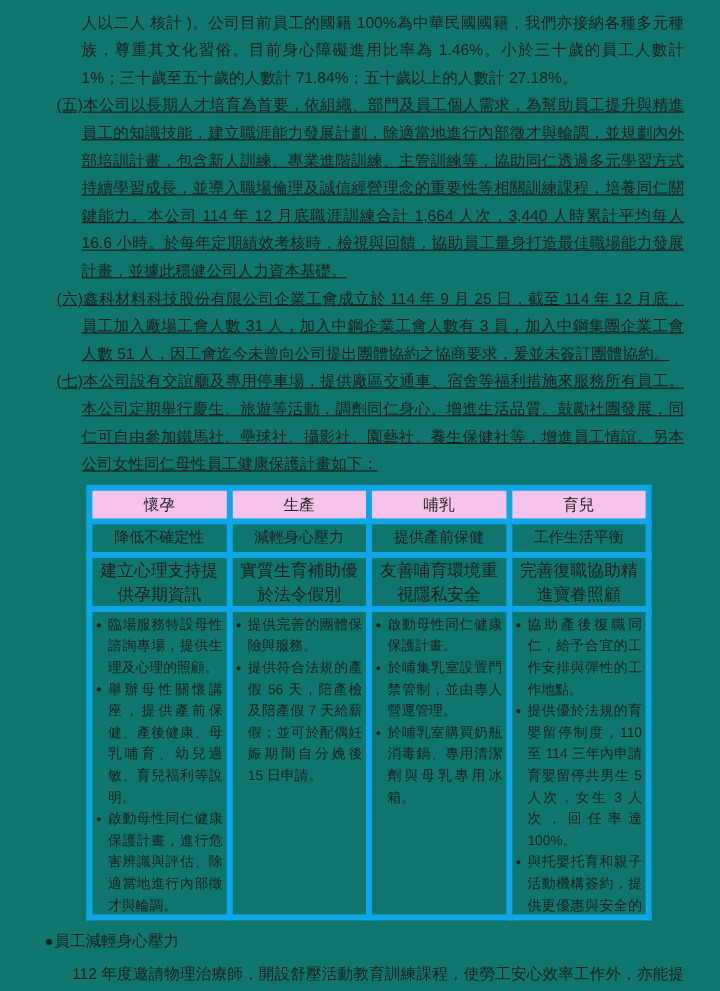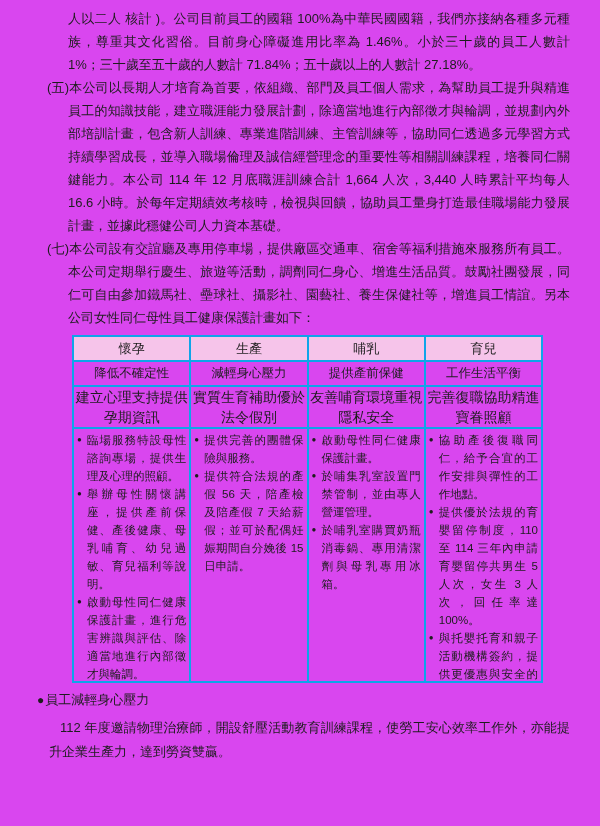--- a/index.html
+++ b/index.html
@@ -1,45 +1,46 @@
 <!DOCTYPE html>
 <html><head>
 <meta charset="utf-8">
 <style>
   html,body { margin:0; padding:0; background:#ffffff; }
   .page {
     position:relative;
     width:600px; height:826px;
     box-sizing:border-box;
-    background:#d946ef;
+    background:#0f766e;
     color:#1d1d1d;
     font-family:"Liberation Sans", sans-serif;
     font-size:13px;
     line-height:23px;
     padding:7px 30px 0 47px;
     overflow:hidden;
   }
   .intro {
     margin-left:21px;
     text-align:justify;
   }
   .num-para {
     text-align:justify;
     padding-left:21px;
     text-indent:-21px;
+    text-decoration:underline;
   }
   .num-para .marker { letter-spacing:0; }
   table.welfare {
     margin:6px 0 0 25px;
     width:471px;
     border-collapse:collapse;
     table-layout:fixed;
   }
   table.welfare th, table.welfare td {
-    border:2px solid #0ea5e9;
+    border:5px solid #0ea5e9;
     padding:0;
     font-weight:normal;
   }
   tr.hdr th {
     background:#F6C4EA;
     height:20px;
     font-size:13px;
     text-align:center;
     vertical-align:middle;
   }
@@ -91,20 +92,21 @@
 </style>
 </head>
 <body>
 
 <div class="page">
 
   <div class="intro">人以二人 核計 )。公司目前員工的國籍 100%為中華民國國籍，我們亦接納各種多元種族，尊重其文化習俗。目前身心障礙進用比率為 1.46%。小於三十歲的員工人數計 1%；三十歲至五十歲的人數計 71.84%；五十歲以上的人數計 27.18%。</div>
 
   <div class="num-para"><span class="marker">(五)</span><span>本公司以長期人才培育為首要，依組織、部門及員工個人需求，為幫助員工提升與精進員工的知識技能，建立職涯能力發展計劃，除適當地進行內部徵才與輪調，並規劃內外部培訓計畫，包含新人訓練、專業進階訓練、主管訓練等，協助同仁透過多元學習方式持續學習成長，並導入職場倫理及誠信經營理念的重要性等相關訓練課程，培養同仁關鍵能力。本公司 114 年 12 月底職涯訓練合計 1,664 人次，3,440 人時累計平均每人 16.6 小時。於每年定期績效考核時，檢視與回饋，協助員工量身打造最佳職場能力發展計畫，並據此穩健公司人力資本基礎。</span></div>
 
+  <div class="num-para"><span class="marker">(六)</span><span>鑫科材料科技股份有限公司企業工會成立於 114 年 9 月 25 日，截至 114 年 12 月底，員工加入廠場工會人數 31 人，加入中鋼企業工會人數有 3 員，加入中鋼集團企業工會人數 51 人，因工會迄今未曾向公司提出團體協約之協商要求，爰並未簽訂團體協約。</span></div>
 
   <div class="num-para"><span class="marker">(七)</span><span>本公司設有交誼廳及專用停車場，提供廠區交通車、宿舍等福利措施來服務所有員工。本公司定期舉行慶生、旅遊等活動，調劑同仁身心、增進生活品質。鼓勵社團發展，同仁可自由參加鐵馬社、壘球社、攝影社、園藝社、養生保健社等，增進員工情誼。另本公司女性同仁母性員工健康保護計畫如下：</span></div>
 
   <table class="welfare">
     <tbody>
         <tr class="hdr">
       <th>懷孕</th>
       <th>生產</th>
       <th>哺乳</th>
       <th>育兒</th>

